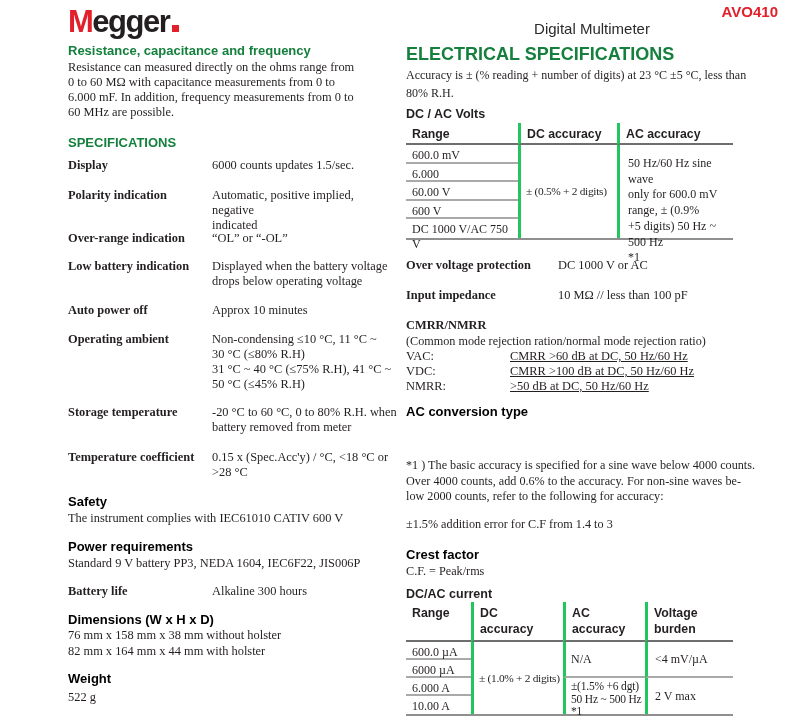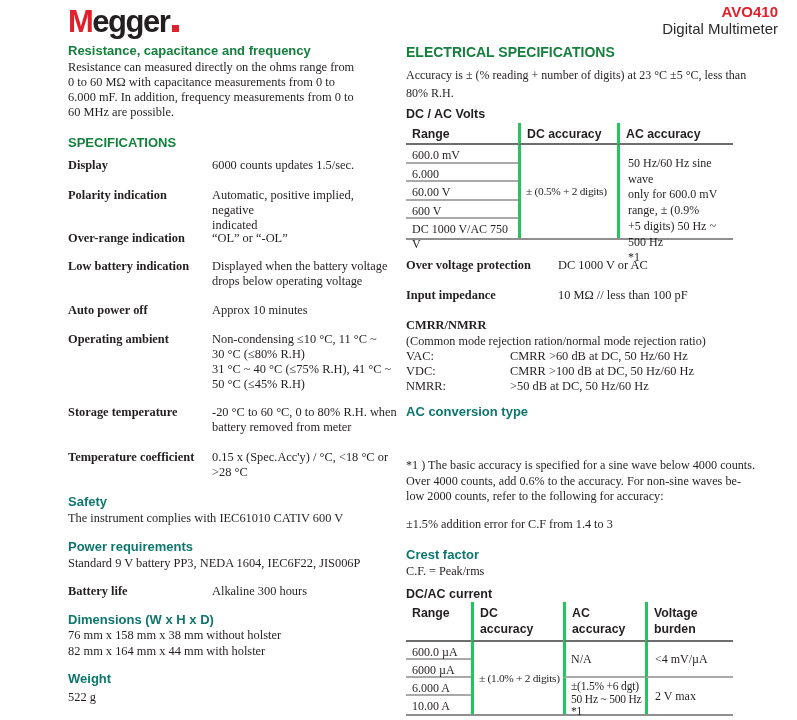--- a/index.html
+++ b/index.html
@@ -13,32 +13,32 @@
   
   #leftcol{position:absolute;left:68px;top:0;width:325px;height:513px;}
   #rightcol{position:absolute;left:406px;top:0;width:372px;height:720px;}
 
   
   .logo{top:4px;left:0;font-family:"Liberation Sans","DejaVu Sans",sans-serif;
         font-weight:700;font-size:31px;letter-spacing:-1.5px;color:#231f20;}
   .logo-dot{display:inline-block;width:7px;height:7px;background:#e2202b;margin-left:3px;}
 
   .h-red-sm{font-weight:700;font-size:13px;color:#15803d;}
-  .h-sans{font-weight:700;font-size:13px;color:#0f766e;}
+  .h-sans{font-weight:700;font-size:13px;color:#000000;}
   .body-txt{font-size:12.4px;line-height:15px;}
   .body-txt-r{font-size:12px;line-height:18px;width:385px;}
 
   .spec-row{position:absolute;left:0;width:325px;font-size:12.4px;line-height:15px;}
   .spec-label{position:absolute;left:0;top:0;font-weight:700;}
   .spec-value{position:absolute;left:144px;top:0;width:185px;white-space:pre-line;}
 
   .kv-row{position:absolute;left:0;width:385px;font-size:12.4px;}
   .kv-label{position:absolute;left:0;top:0;font-weight:700;}
   .kv-value{position:absolute;left:152px;top:0;white-space:pre-line;}
-  .cmrr-value{left:104px;}
+  .cmrr-value{left:104px;text-decoration:underline;}
 
   
   .tbl{position:absolute;display:grid;border-bottom:2px solid #8f8f8f;
        font-size:12px;color:#231f20;}
   .th{font-family:"Liberation Sans","DejaVu Sans",sans-serif;font-weight:700;
       font-size:12.3px;padding:3px 0 0 6px;border-bottom:2px solid #6e6e6e;
       white-space:pre-line;line-height:16px;}
   .vl{border-left:3px solid #22c55e;}
   .rcell{padding:3px 0 0 6px;border-bottom:2px solid #a9a9a9;}
   .rcell.last{border-bottom:none;}
@@ -127,23 +127,23 @@
   <div class="abs body-txt pre" style="top:628px;left:0;width:325px;line-height:15.5px;">76 mm x 158 mm x 38 mm without holster
 82 mm x 164 mm x 44 mm with holster</div>
 
   <div class="abs sans h-sans" style="top:671px;left:0;">Weight</div>
   <div class="abs body-txt" style="top:690px;left:0;">522 g</div>
 </div>
 
 <div id="rightcol">
 
   <div class="abs sans red" style="top:3px;right:0;font-weight:700;font-size:15px;text-align:right;width:372px;">AVO410</div>
-  <div class="abs sans" style="top:20px;right:0;font-size:15px;text-align:right;width:372px;color:#2b2b2b;">Digital Multimeter</div>
-
-  <div class="abs sans h-red-sm" style="top:44px;left:0;font-size:14px;">ELECTRICAL SPECIFICATIONS</div>
+  <div class="abs sans" style="top:20px;right:0;font-size:15px;text-align:center;width:372px;color:#2b2b2b;">Digital Multimeter</div>
+
+  <div class="abs sans h-red-sm" style="top:44px;left:0;font-size:18px;">ELECTRICAL SPECIFICATIONS</div>
 
   <div class="abs body-txt-r pre" style="top:66px;left:0;">Accuracy is ± (% reading + number of digits) at 23 °C ±5 °C, less than
 80% R.H.</div>
 
   <div class="abs caption" style="top:107px;left:0;">DC / AC Volts</div>
 
   <div class="tbl" id="vtable">
     <div class="th">Range</div>
     <div class="th vl">DC accuracy</div>
     <div class="th vl">AC accuracy</div>

